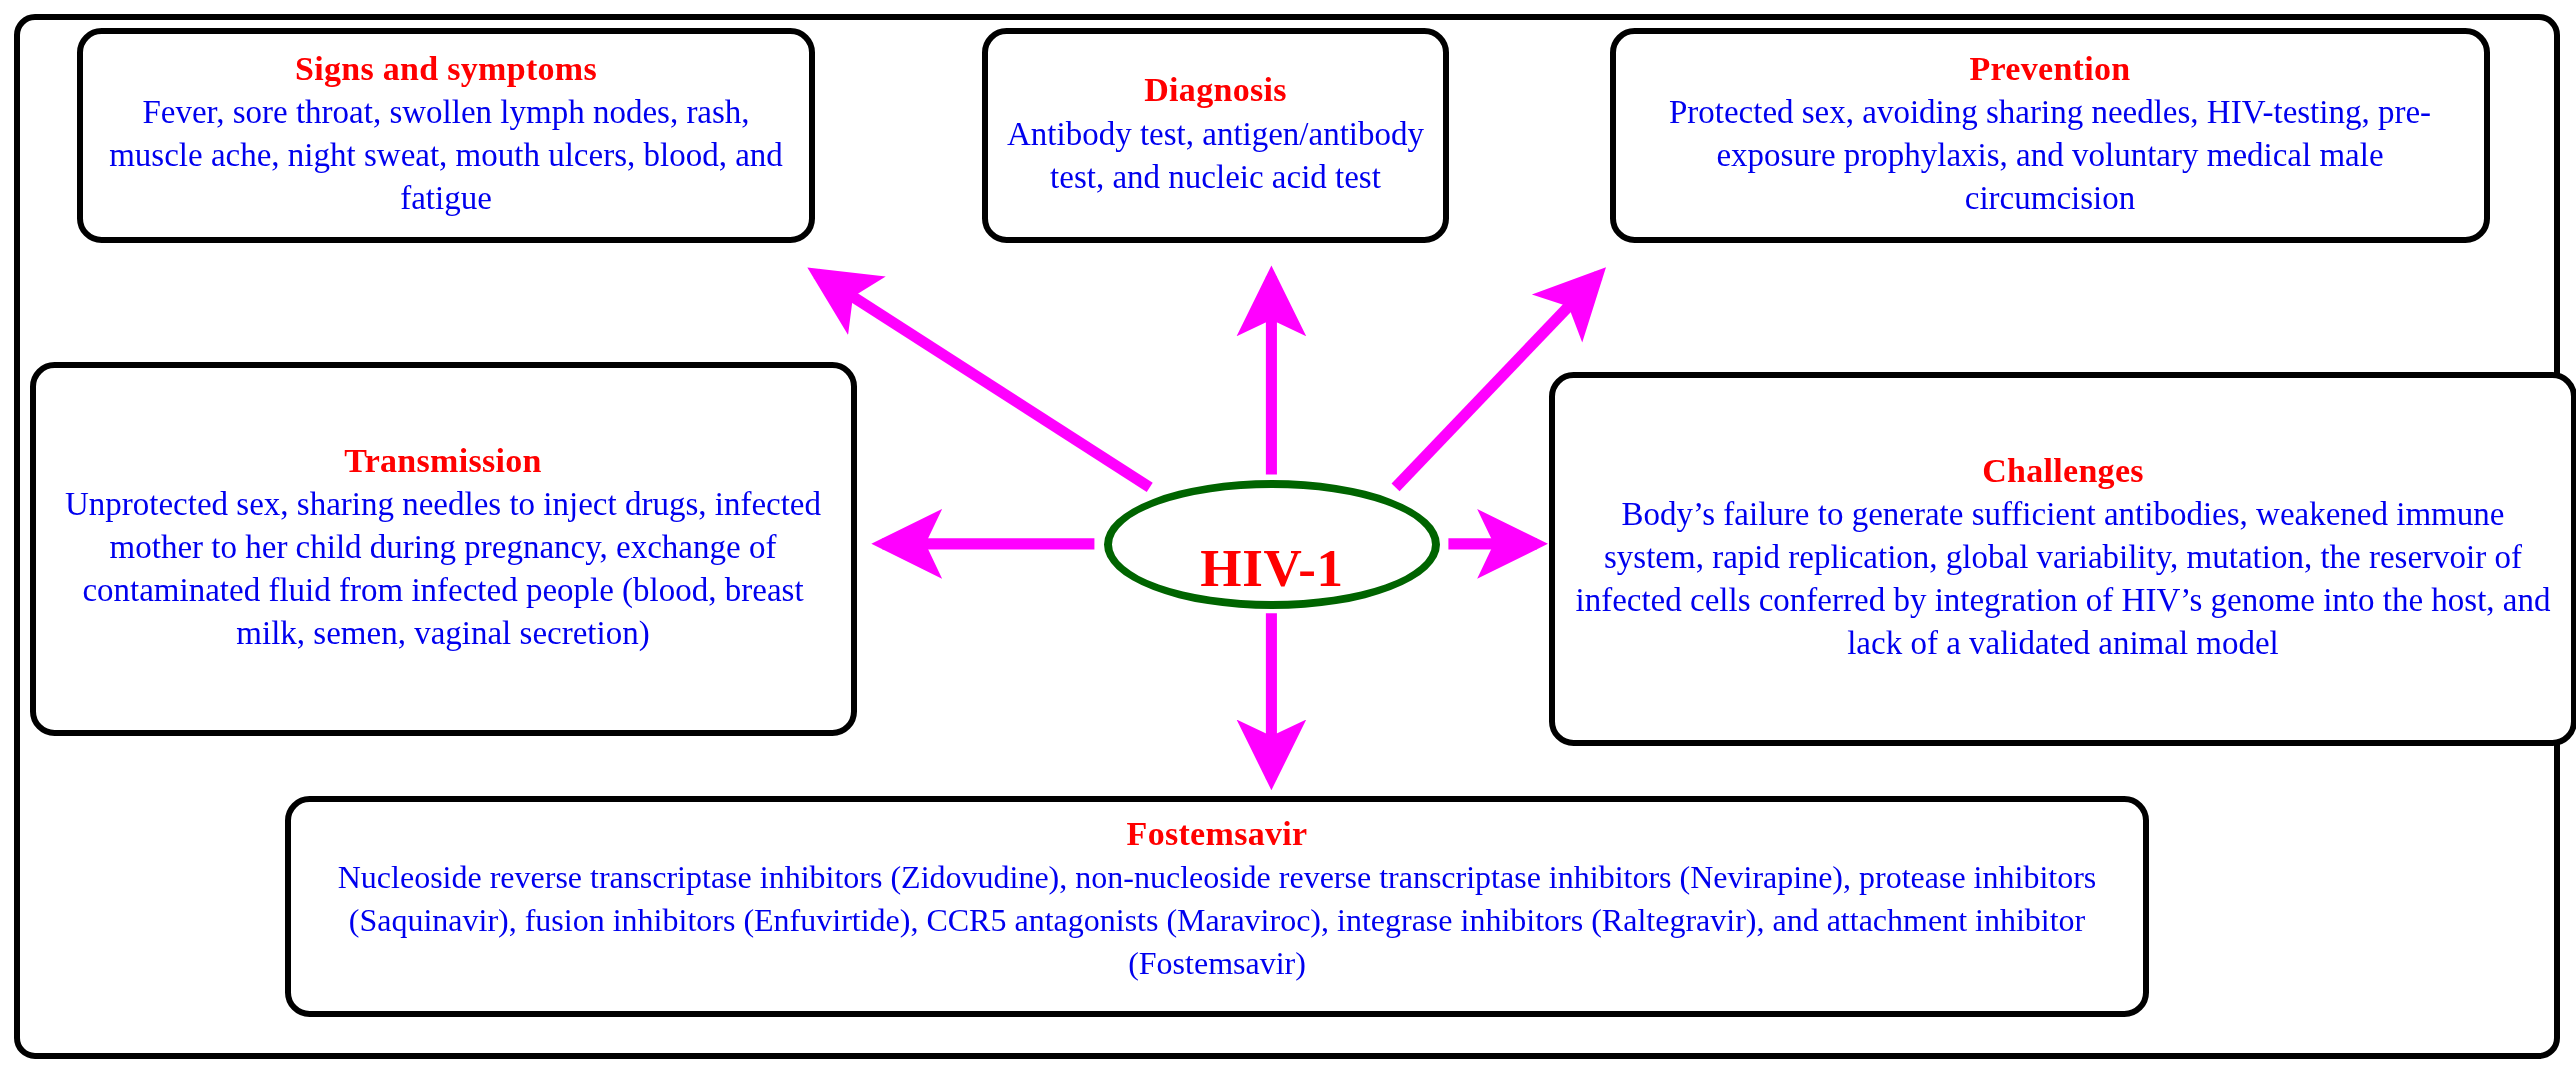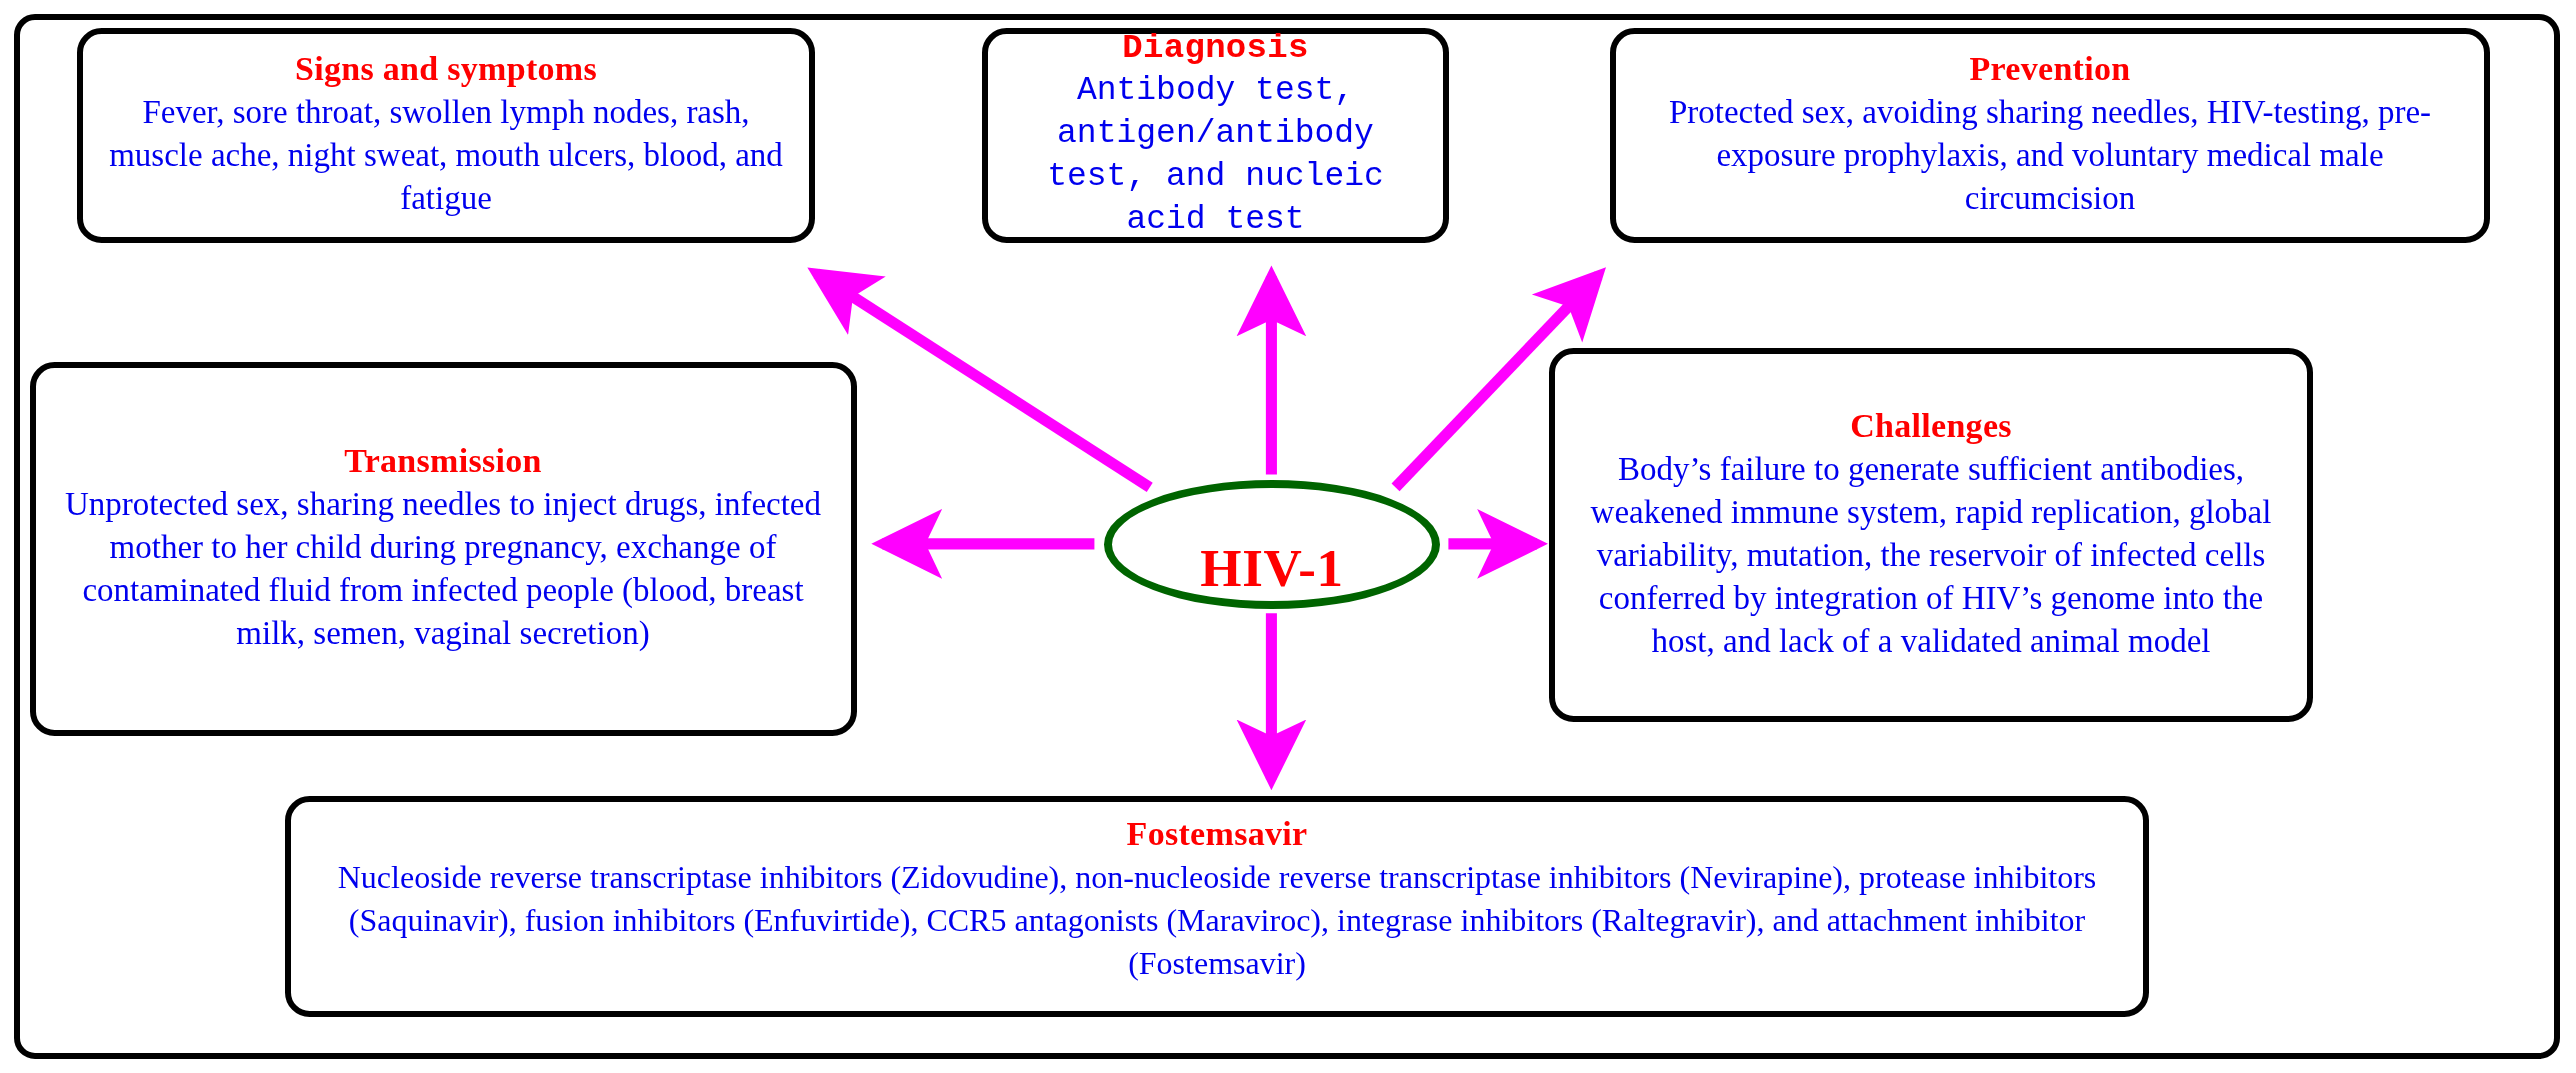--- a/index.html
+++ b/index.html
@@ -45,25 +45,25 @@
   }
   .node .body{
     color:#0000ee;
     font-size:33px;
     line-height:1.30;
     margin:0;
   }
 
   
   #node-signs      {left:77px;  top:28px;   width:738px; height:215px;}
-  #node-diagnosis  {left:982px; top:28px;   width:467px;  height:215px;font-family:Liberation Mono, monospace;}
+  #node-diagnosis  {left:982px; top:28px;   width:467px;  height:215px;}
   #node-prevention {left:1610px; top:28px;   width:880px; height:215px;}
 
   #node-transmission{left:29.5px;  top:362px;  width:827px; height:374px;}
-  #node-challenges {left:1549px; top:348px;  width:764px; height:374px;}
+  #node-challenges {left:1549px; top:372px;  width:1028px; height:374px;}
 
   #node-treatments {left:285px;  top:796px; width:1864px; height:221px; justify-content:flex-start; padding-top:13.5px;}
   #node-treatments .body{font-size:32px;line-height:1.34;}
 
   
   .center-ellipse{
     position:absolute;
     left:1104px;top:480px;
     width:336px;height:129px;
     box-sizing:border-box;

